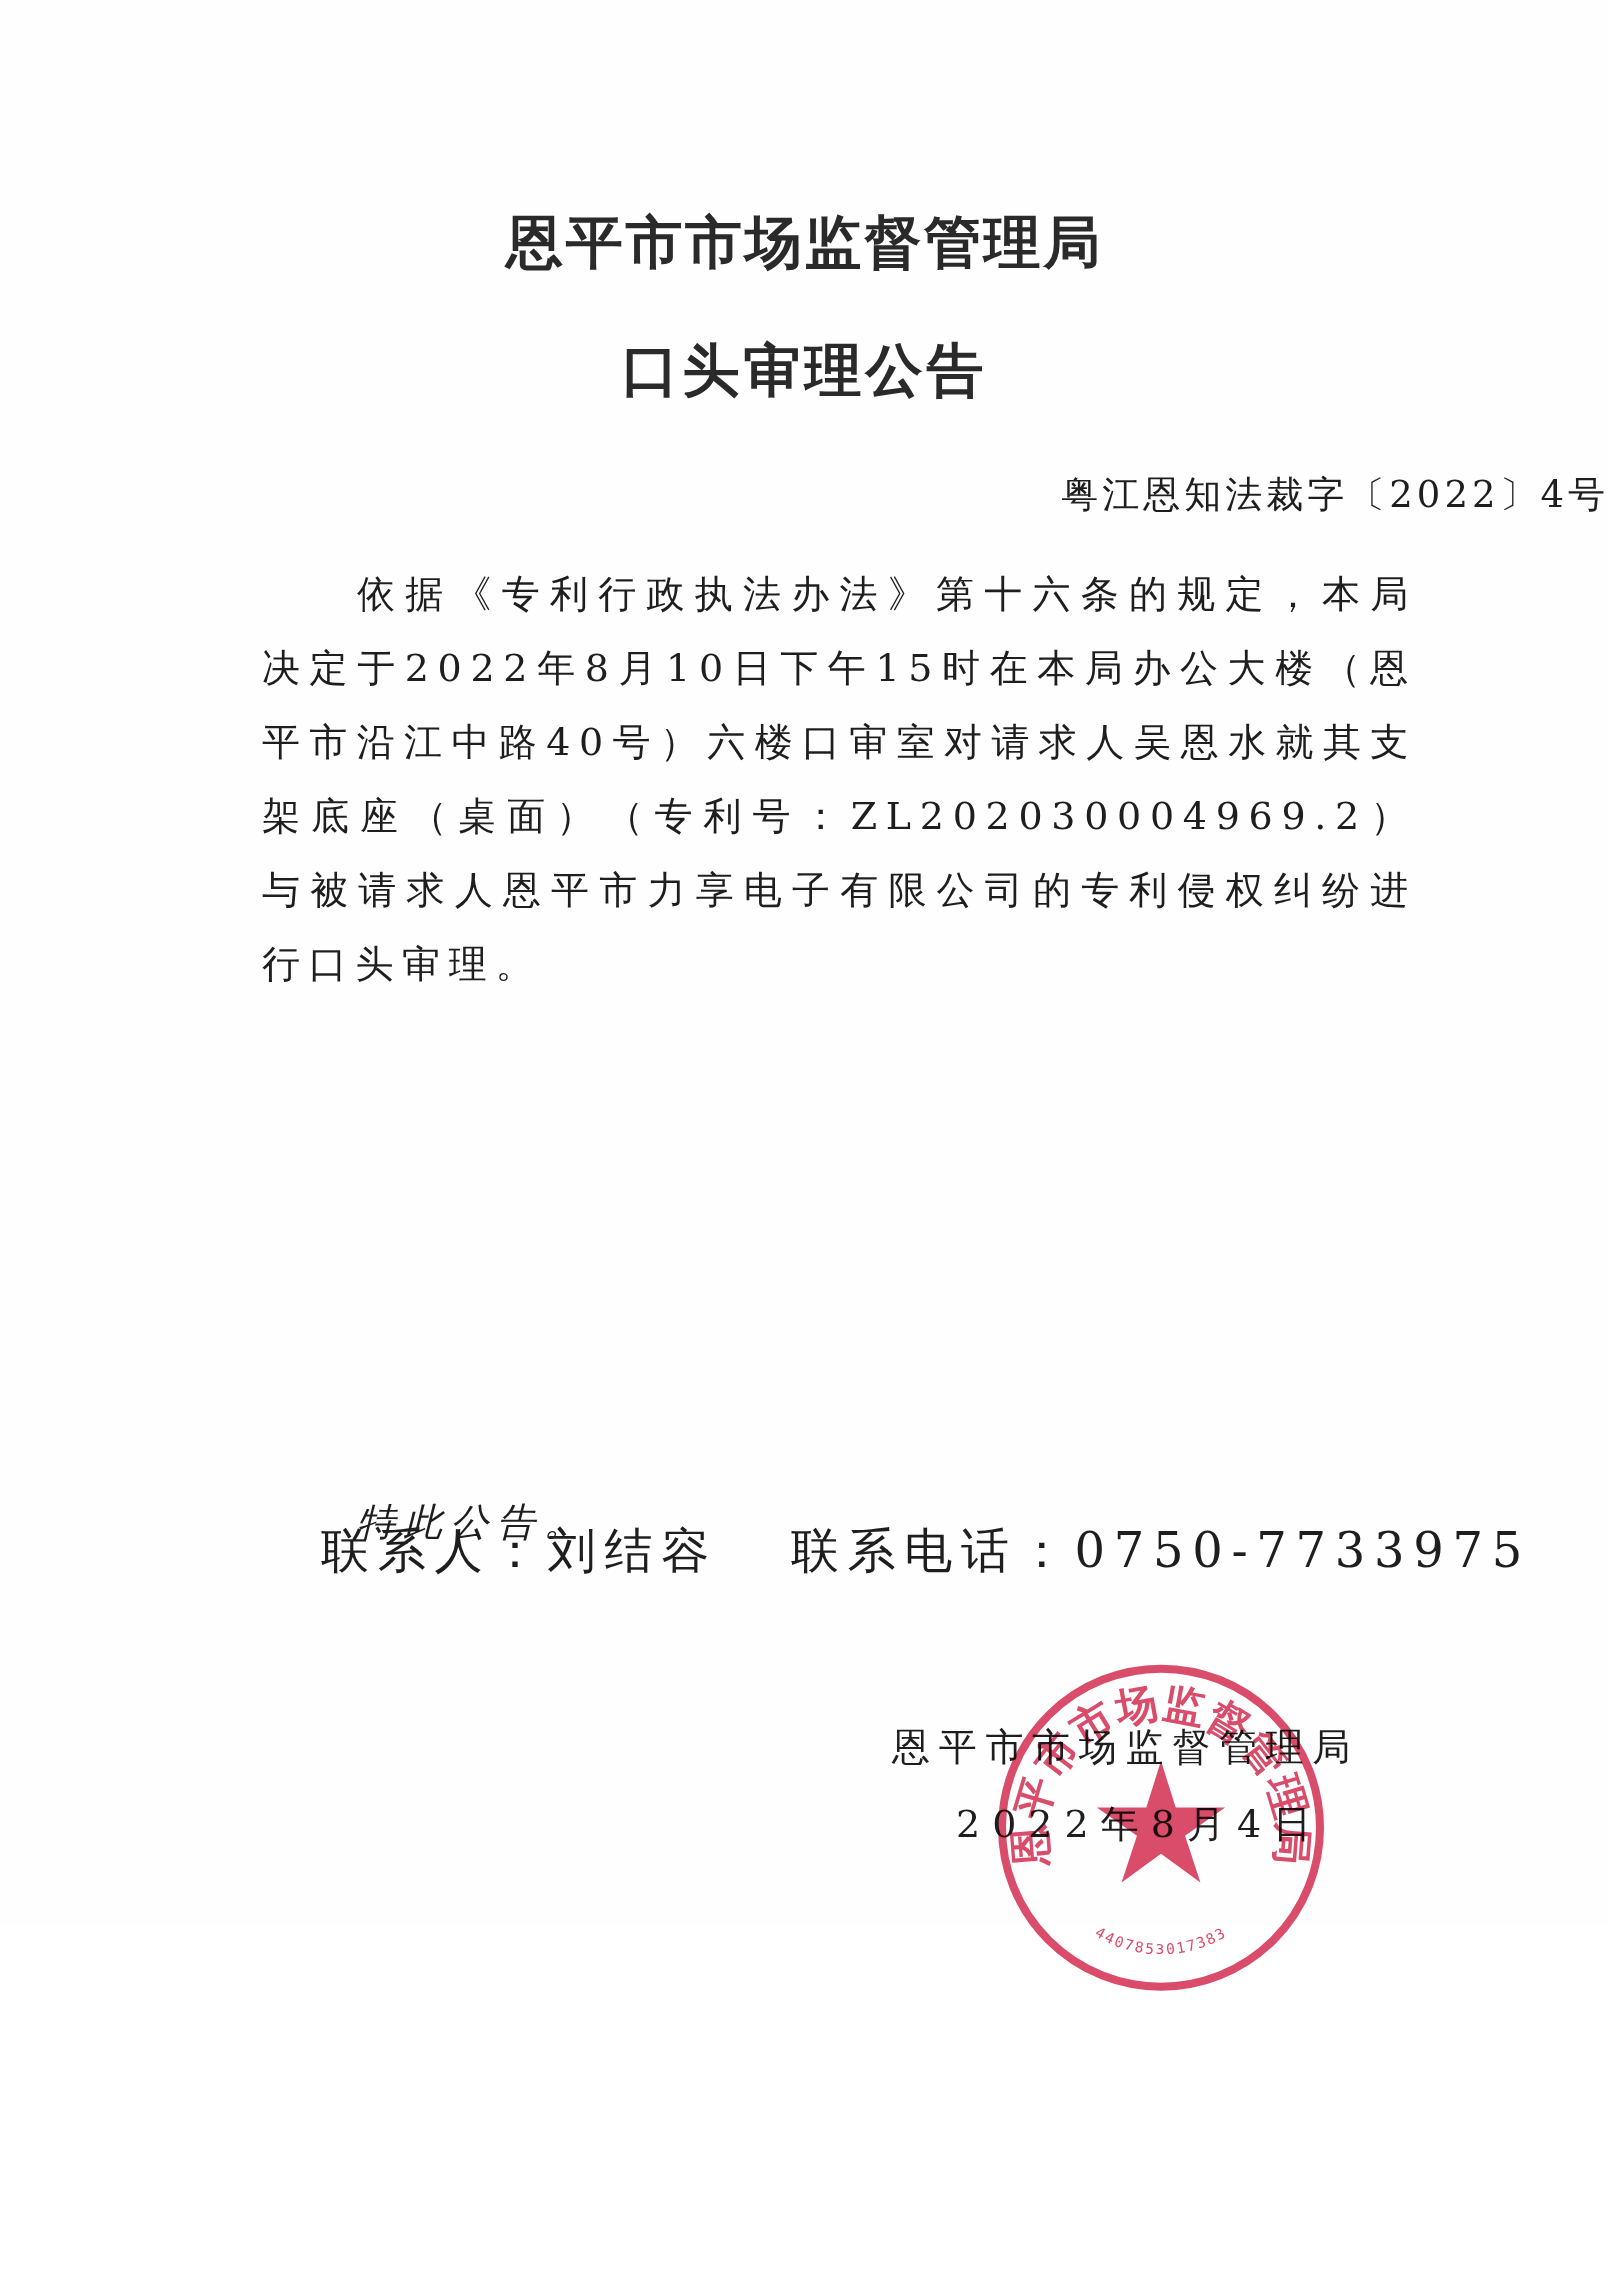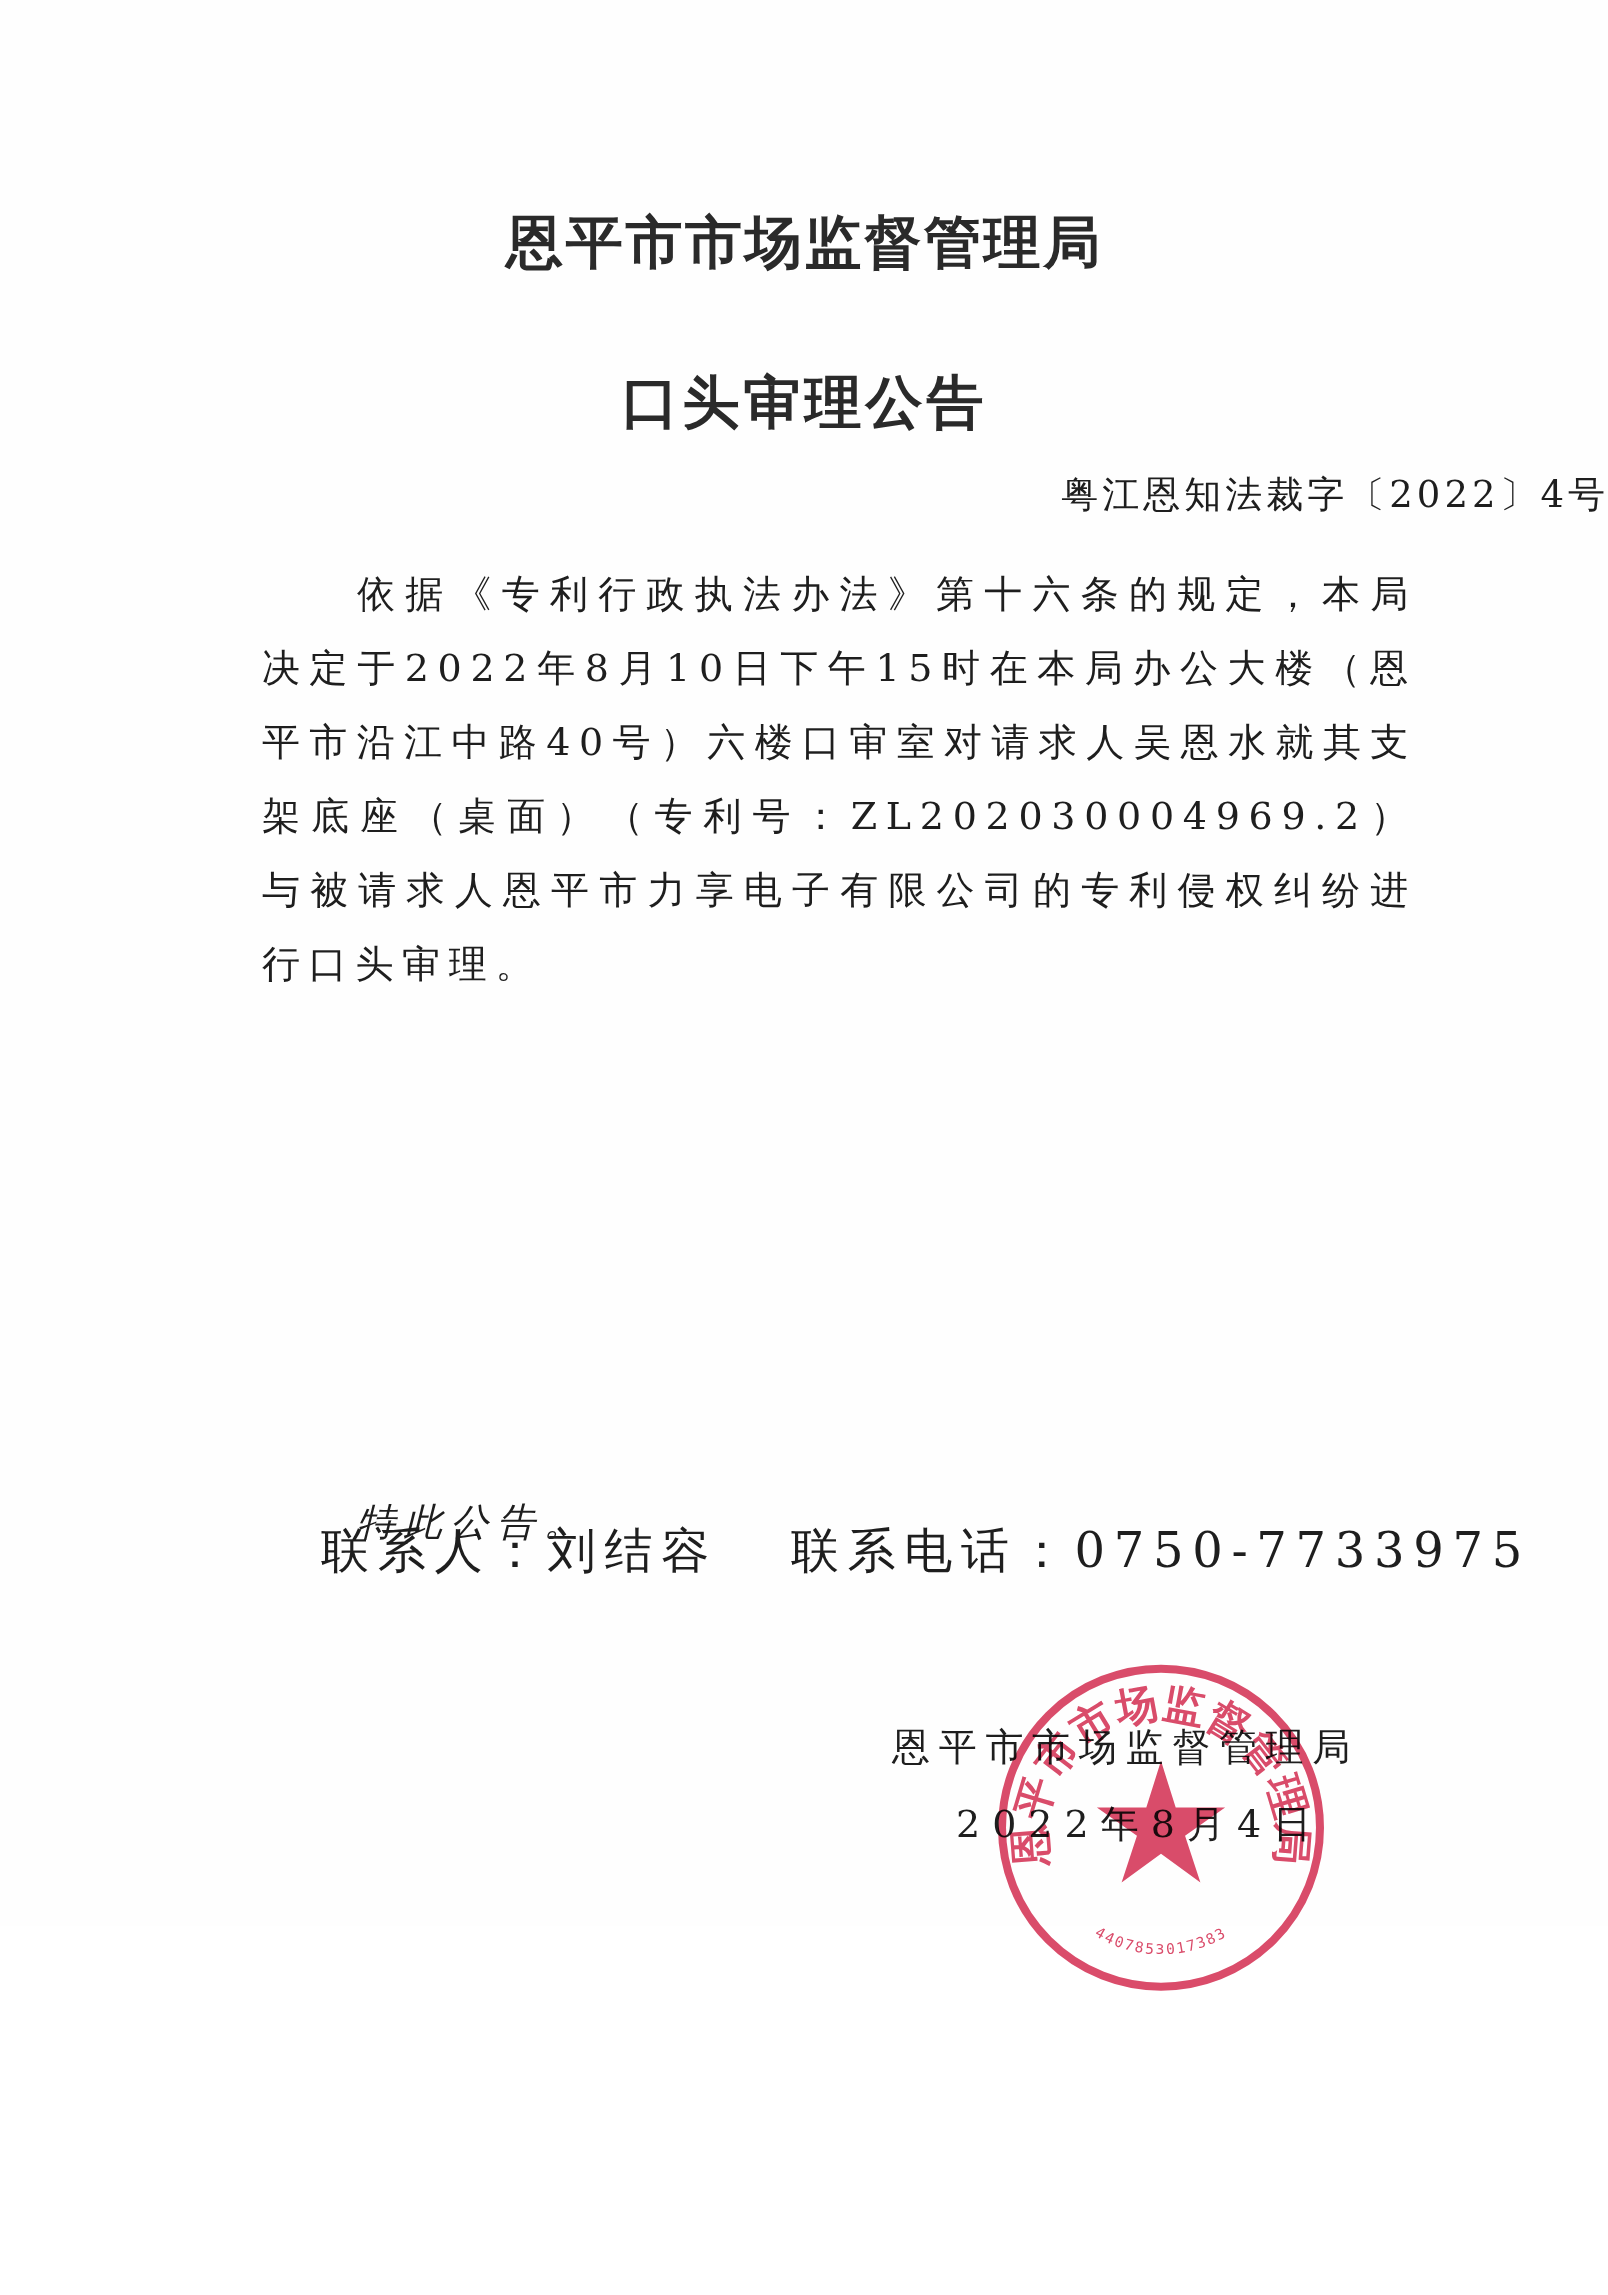--- a/index.html
+++ b/index.html
@@ -28,21 +28,21 @@
     width: 1609px;
     text-align: center;
     font-family: "DejaVu Serif", "Liberation Serif", serif;
     font-weight: bold;
     font-size: 57px;
     line-height: 67px;
     color: #2a2a2a;
     letter-spacing: 2.7px;
   }
   .title-1 { top: 208px; }
-  .title-2 { top: 368px; letter-spacing: 4px; }
+  .title-2 { top: 336px; letter-spacing: 4px; }
 
   .doc-number {
     position: absolute;
     left: 0;
     width: 1609px;
     text-align: right;
     top: 468px;
     font-size: 37px;
     line-height: 53px;
     letter-spacing: 4px;

